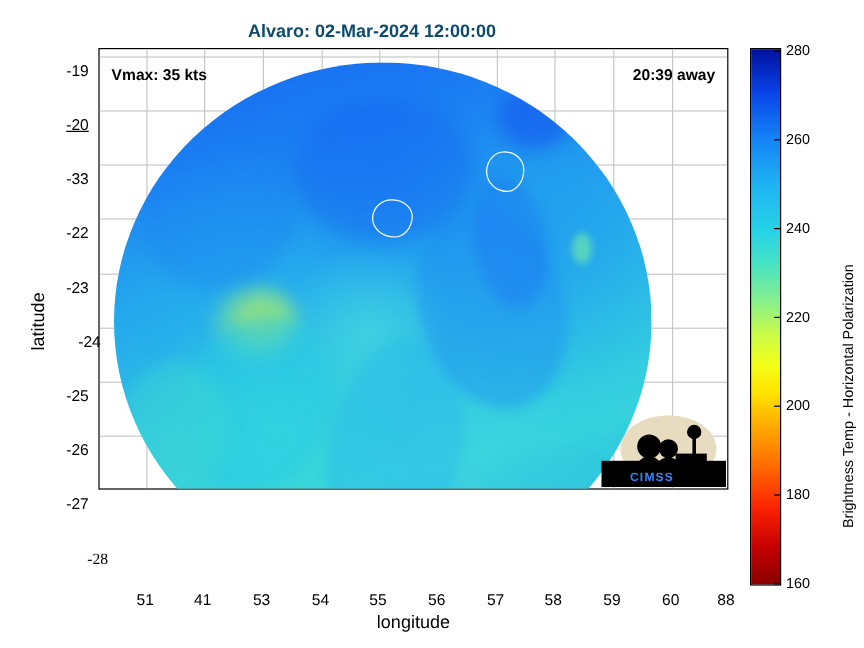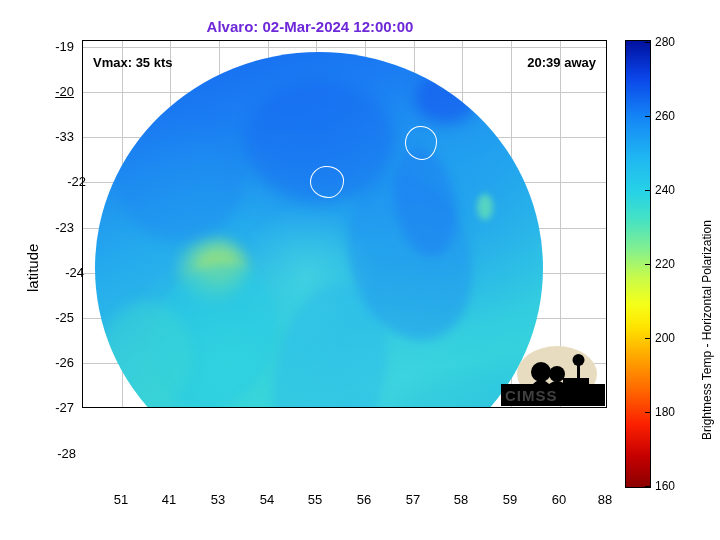--- a/index.html
+++ b/index.html
@@ -1,21 +1,21 @@
 <!DOCTYPE html>
 <html><head>
 <meta charset="utf-8">
 <style>
   html,body{margin:0;padding:0;}
   body{width:720px;height:540px;background:#ffffff;font-family:"Liberation Sans",sans-serif;overflow:hidden;}
   #root{position:relative;width:720px;height:540px;}
 
   .title{
     position:absolute;left:0;top:18px;width:620px;text-align:center;
-    font-size:15px;font-weight:bold;color:#6d28d9;
+    font-size:15px;font-weight:bold;color:#0c4a6e;
   }
 
   
   .plot-frame{
     position:absolute;left:82px;top:40px;width:525px;height:368px;
     border:1px solid #000;box-sizing:border-box;background:#fff;overflow:hidden;text-decoration:underline;
   }
   .grid-v,.grid-h{position:absolute;background:#c8c8c8;}
   .grid-v{width:1px;top:0;bottom:0;}
   .grid-h{height:1px;left:0;right:0;}
@@ -35,21 +35,21 @@
   .blob{position:absolute;border-radius:50%;filter:blur(7px);}
   .streak{position:absolute;border-radius:50%;filter:blur(5px);}
 
   
   .contour{position:absolute;border:1.6px solid #ffffff;border-radius:48% 52% 45% 55%/50% 45% 55% 50%;}
 
   .ann{position:absolute;font-size:13px;font-weight:bold;color:#000;}
 
   
   .xtick{position:absolute;font-size:13px;color:#000;text-align:center;width:40px;}
-  .ytick{position:absolute;font-size:13px;color:#000;text-align:right;width:40px;}
+  .ytick{position:absolute;font-size:13px;color:#000;text-align:right;width:40px;margin-top:12px;}
   .xlabel{position:absolute;font-size:15px;color:#000;text-align:center;}
   .ylabel{position:absolute;font-size:15px;color:#000;transform:rotate(-90deg);transform-origin:left top;white-space:nowrap;}
 
   
   .cbar{
     position:absolute;left:625px;top:40px;width:26px;height:448px;
     border:1px solid #000;box-sizing:border-box;
     background:linear-gradient(to top,
       #8b0000 0%,
       #c60000 7%,
@@ -66,21 +66,21 @@
       #1485f6 83%,
       #0a43e8 92%,
       #00119e 100%);
   }
   .cbtick{position:absolute;font-size:12px;color:#000;left:655px;}
   .cbmark{position:absolute;background:#000;height:1px;width:5px;left:645px;}
   .cblabel{position:absolute;font-size:12px;color:#000;transform:rotate(-90deg);transform-origin:left top;white-space:nowrap;}
 
   
   .logo{position:absolute;right:1px;bottom:1px;width:104px;height:62px;overflow:hidden;}
-  .logo-text{position:absolute;left:4px;bottom:2px;font-size:15px;font-weight:bold;color:#404040;letter-spacing:1px;}
+  .logo-text{position:absolute;left:24px;bottom:2px;font-size:10px;font-weight:bold;color:#3b82f6;letter-spacing:1px;}
 </style>
 </head>
 <body>
 
 <div id="root">
 
   <div class="title">Alvaro: 02-Mar-2024 12:00:00</div>
 
   <div class="plot-frame">
 
@@ -154,28 +154,29 @@
   <div class="xtick" style="left:344px;top:492px;">56</div>
   <div class="xtick" style="left:393px;top:492px;">57</div>
   <div class="xtick" style="left:441px;top:492px;">58</div>
   <div class="xtick" style="left:490px;top:492px;">59</div>
   <div class="xtick" style="left:539px;top:492px;">60</div>
   <div class="xtick" style="left:585px;top:492px;">88</div>
 
   <div class="ytick" style="left:34px;top:39px;">-19</div>
   <div class="ytick" style="left:34px;top:84px;text-decoration:underline;">-20</div>
   <div class="ytick" style="left:34px;top:129px;">-33</div>
-  <div class="ytick" style="left:46px;top:174px;">-22</div>
+  <div class="ytick" style="left:34px;top:174px;">-22</div>
   <div class="ytick" style="left:34px;top:220px;">-23</div>
   <div class="ytick" style="left:44px;top:265px;">-24</div>
   <div class="ytick" style="left:34px;top:310px;">-25</div>
   <div class="ytick" style="left:34px;top:355px;">-26</div>
   <div class="ytick" style="left:34px;top:400px;">-27</div>
-  <div class="ytick" style="left:36px;top:446px;">-28</div>
+  <div class="ytick" style="left:50px;top:446px;font-family:Liberation Serif, serif;">-28</div>
 
+  <div class="xlabel" style="left:82px;top:510px;width:525px;">longitude</div>
   <div class="ylabel" style="left:24px;top:292px;">latitude</div>
 
   <div class="cbar"></div>
   <div class="cbmark" style="top:486px;"></div>
   <div class="cbmark" style="top:412px;"></div>
   <div class="cbmark" style="top:338px;"></div>
   <div class="cbmark" style="top:264px;"></div>
   <div class="cbmark" style="top:190px;"></div>
   <div class="cbmark" style="top:116px;"></div>
   <div class="cbmark" style="top:42px;"></div>

